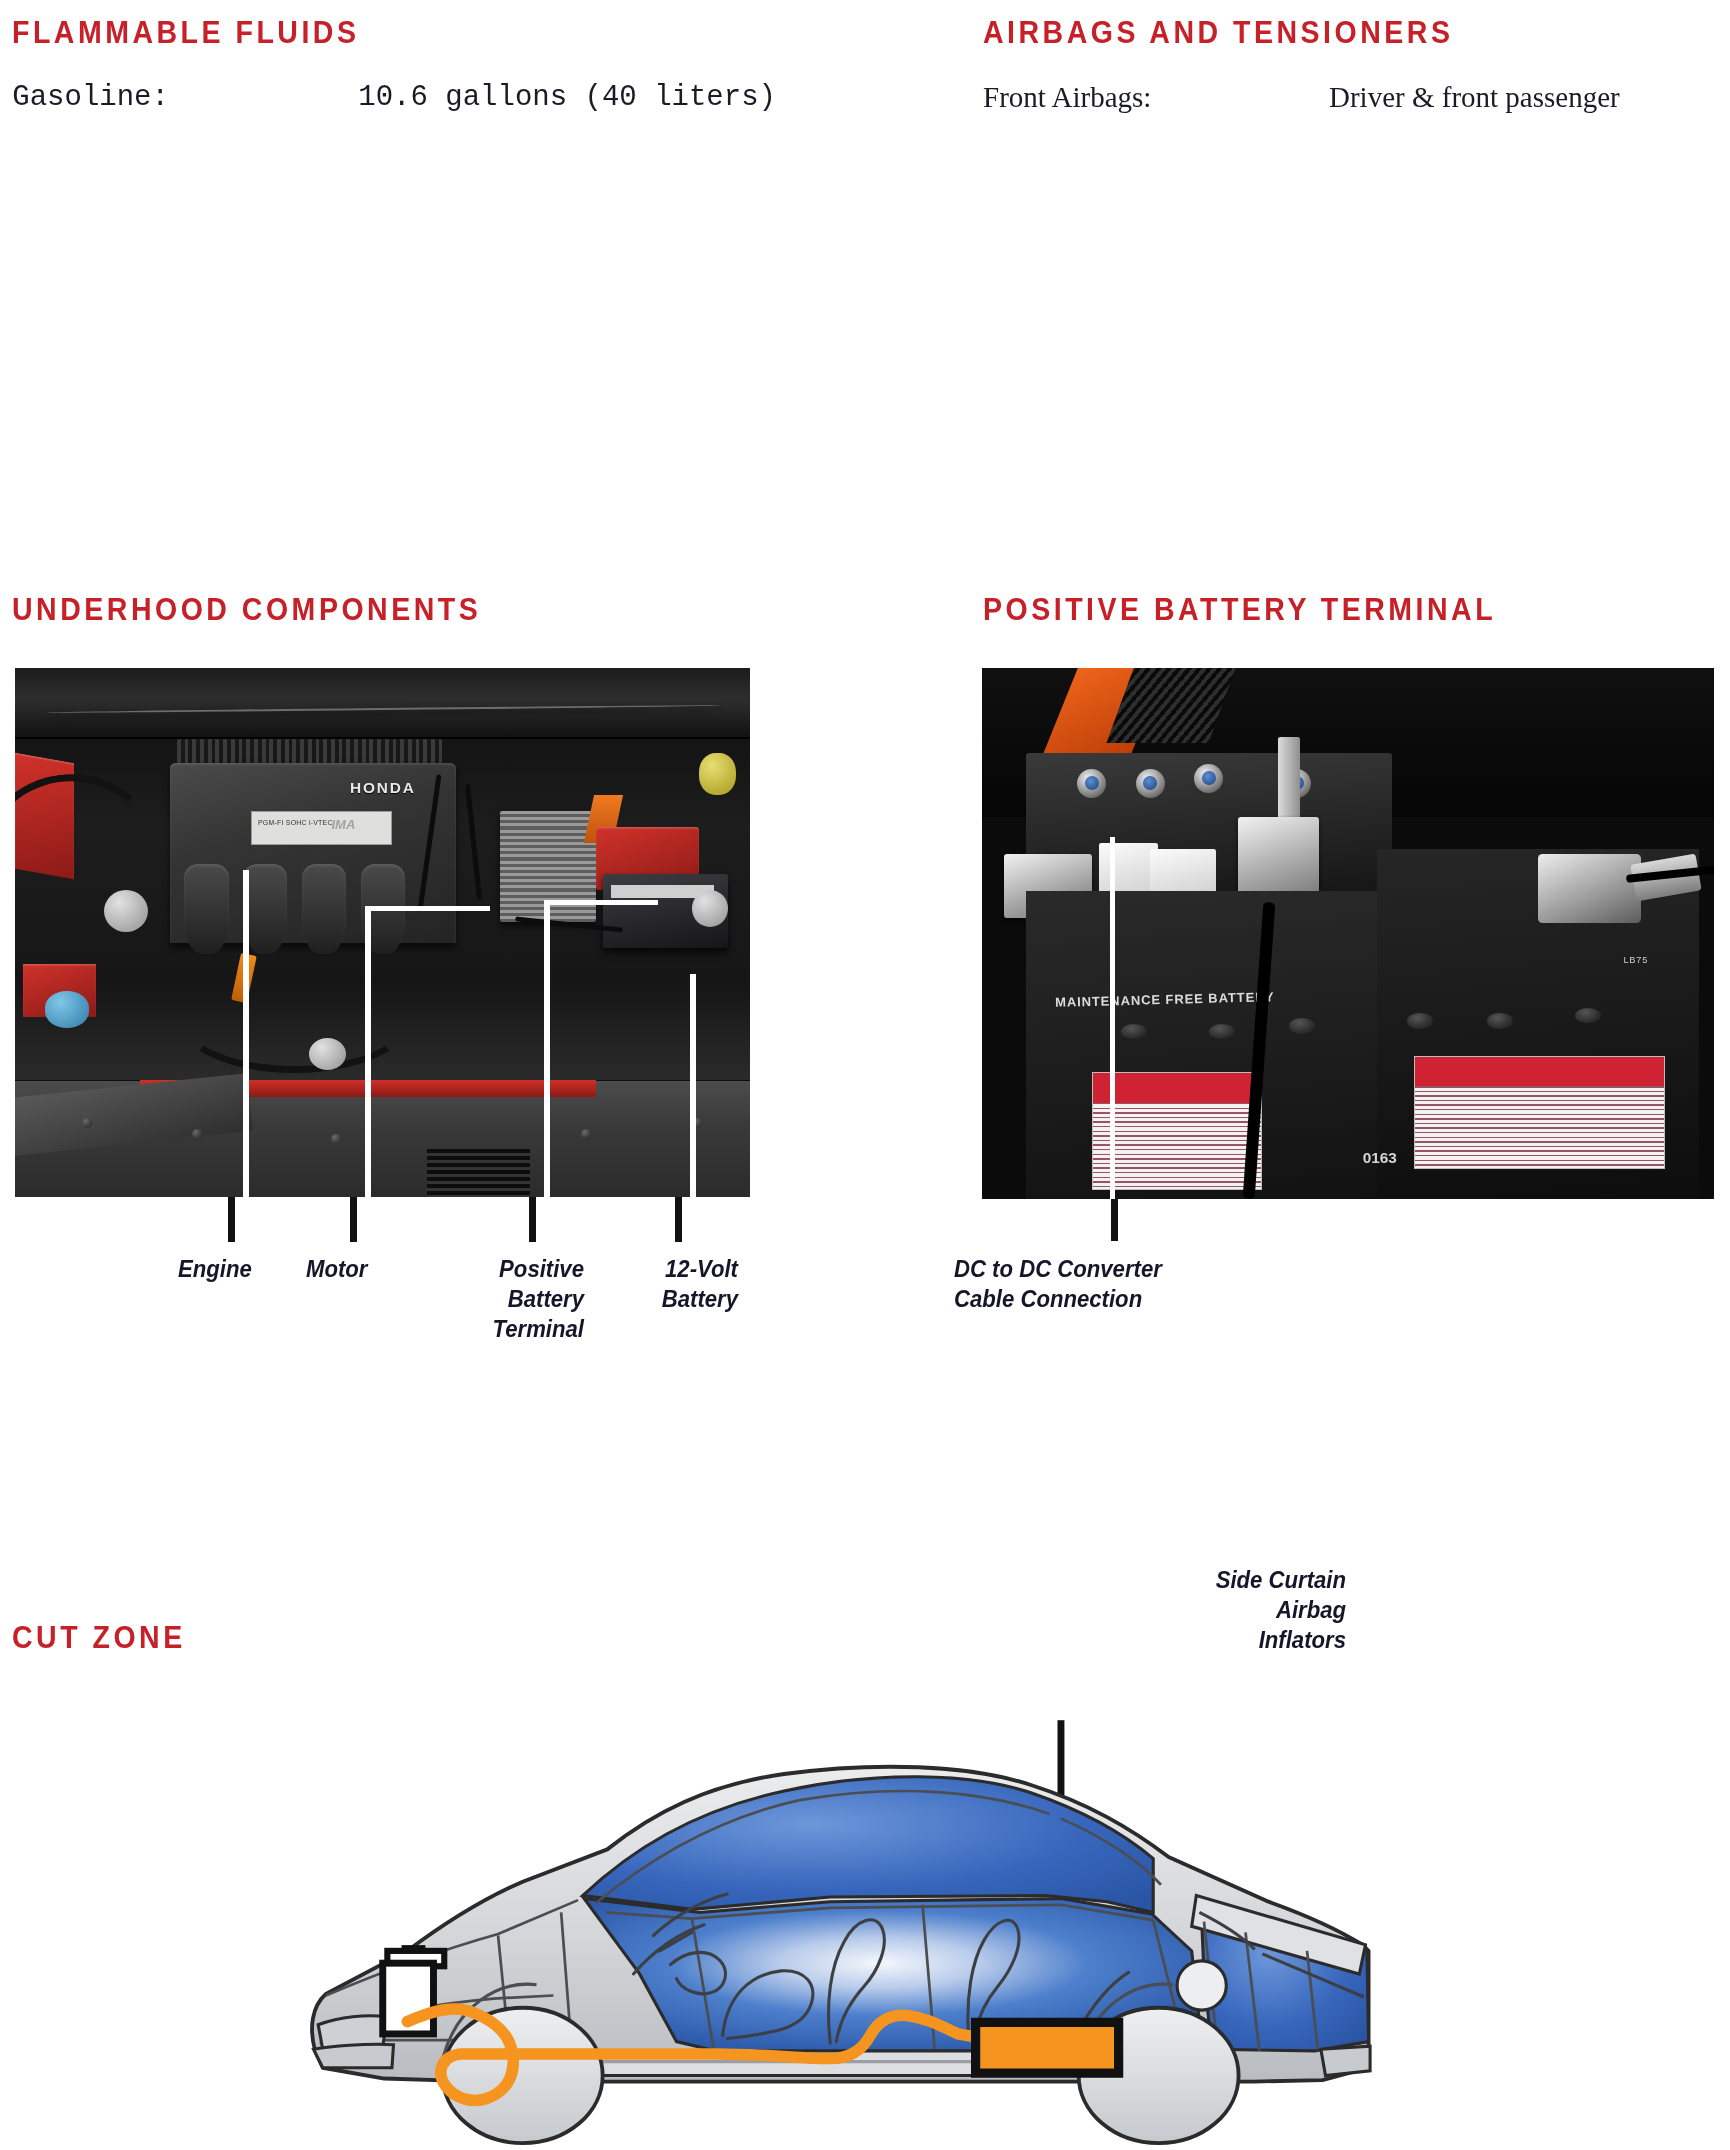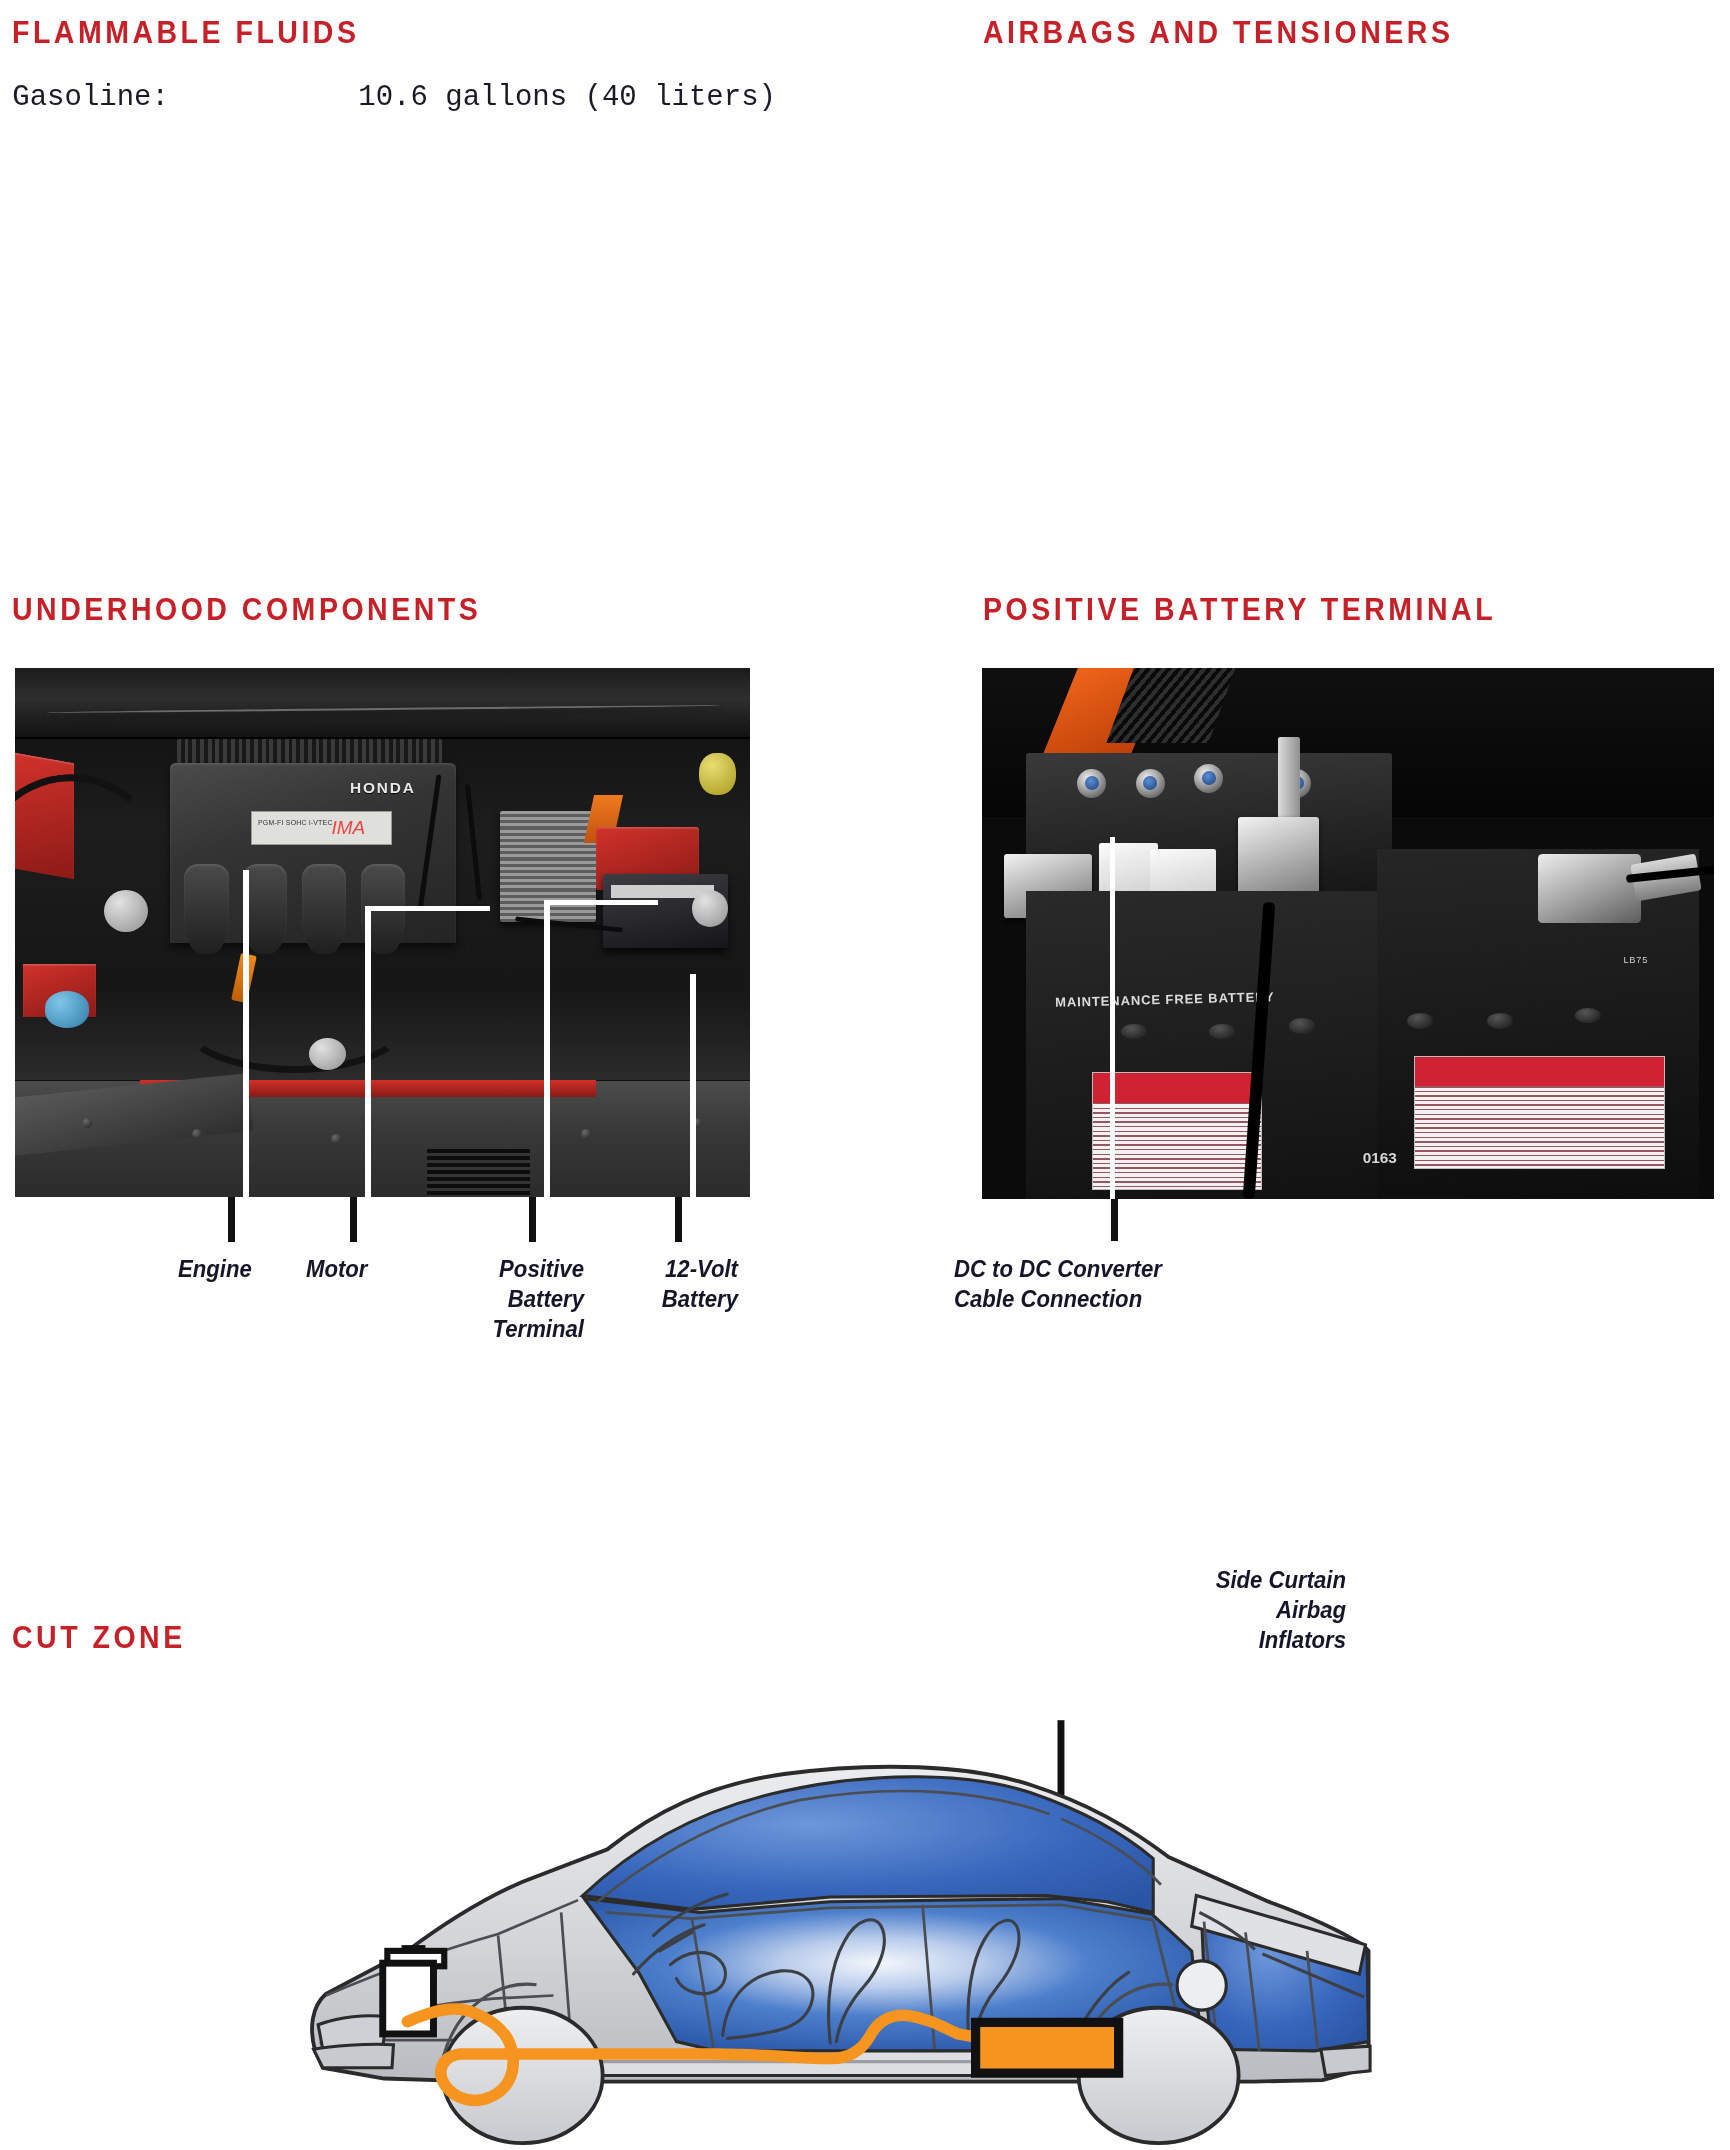--- a/index.html
+++ b/index.html
@@ -88,21 +88,21 @@
     background: #dfdfdc; border: 0.8px solid #9a9a9a;
   }
   .eb-plate-txt {
     position: absolute; left: 33%; top: 28.5%;
     font-family: "Liberation Sans", sans-serif;
     font-size: 7px; color: #333; letter-spacing: 0.2px;
   }
   .eb-plate-big {
     position: absolute; left: 43%; top: 28.2%;
     font-family: "Liberation Sans", sans-serif;
-    font-weight: normal; font-size: 19px; color: #ef4444;
+    font-weight: bold; font-size: 13px; color: #a3a3a3;
     font-style: italic;
   }
   .eb-runner {
     position: absolute;
     background: linear-gradient(180deg,#4a4a4a,#1f1f1f);
     border-radius: 14px 14px 40% 40%;
     box-shadow: inset 0 2.3px 2.3px rgba(255,255,255,.1);
   }
   .eb-grillbar {
     position: absolute; left: 22%; top: 13.5%; width: 36%; height: 5.5%;
@@ -344,20 +344,24 @@
     <td class="lbl" style="width:346px">Gasoline:</td>
     <td class="val">10.6 gallons (40 liters)</td>
   </tr>
 </tbody>
   </table>
 
 <div class="sec-head" style="left:983px; top:15.4px;">AIRBAGS AND TENSIONERS</div>
 
 <table class="spec-table" style="left:983px; top:81px;">
   <tbody>
+      <tr>
+    <td class="lbl" style="width:346px">Front Airbags:</td>
+    <td class="val">Driver &amp; front passenger</td>
+  </tr>
 </tbody>
   </table>
 
 <div class="sec-head" style="left:12.3px; top:592px;">UNDERHOOD COMPONENTS</div>
 
 <div class="photo" id="photo-engine" style="left:15.4px; top:668px; width:735px; height:529px;">
   <div class="eb-base"></div>
   <div class="eb-hoodlip"></div>
   <div class="eb-hoodhi"></div>
 

